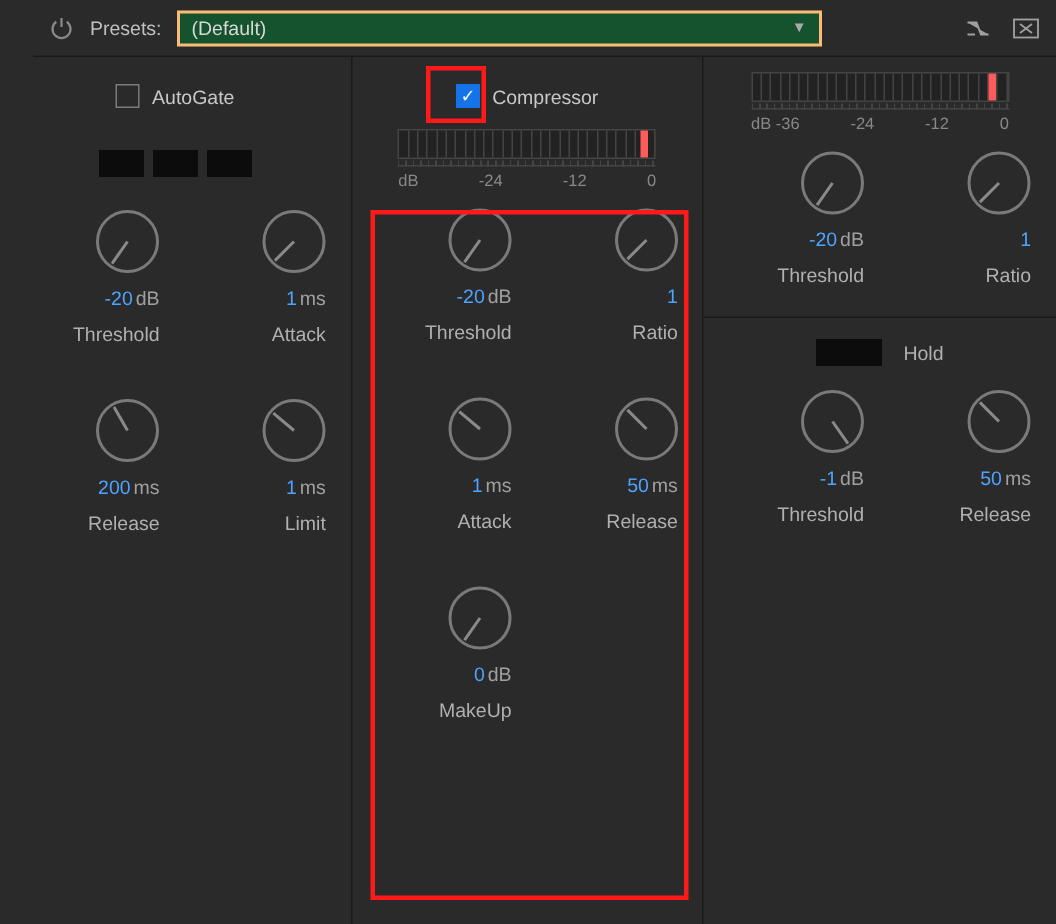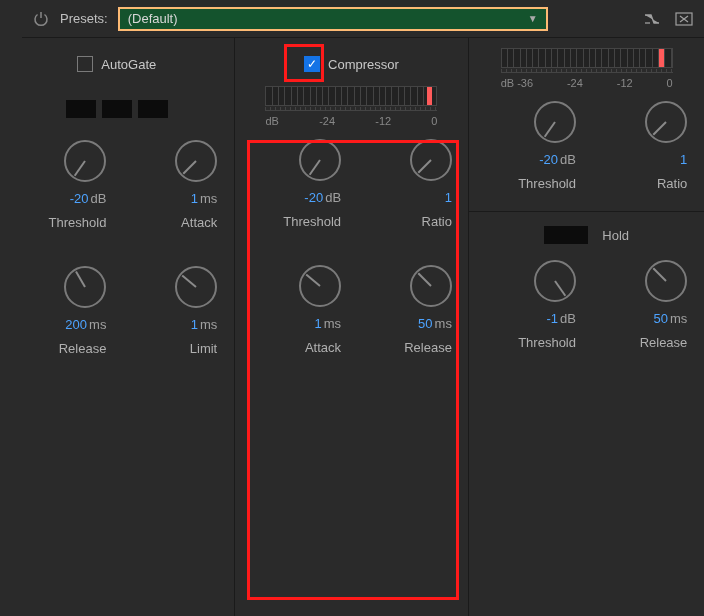--- a/index.html
+++ b/index.html
@@ -324,20 +324,27 @@
         <div class="val"><span>1</span><span class="unit">ms</span></div>
         <div class="lbl">Attack</div>
       </div>
       <div class="knob-block">
         <div class="knob">
             <div class="ptr" style="transform:translate(-50%,0) rotate(135deg)"></div>
           </div>
         <div class="val"><span>50</span><span class="unit">ms</span></div>
         <div class="lbl">Release</div>
       </div>
+      <div class="knob-block">
+        <div class="knob">
+            <div class="ptr" style="transform:translate(-50%,0) rotate(35deg)"></div>
+          </div>
+        <div class="val"><span>0</span><span class="unit">dB</span></div>
+        <div class="lbl">MakeUp</div>
+      </div>
     </div>
   </div>
 
   <div class="col">
     <div class="meter">
       <div class="ticks">
           <div class="tick"></div>
           <div class="tick"></div>
           <div class="tick"></div>
           <div class="tick"></div>

